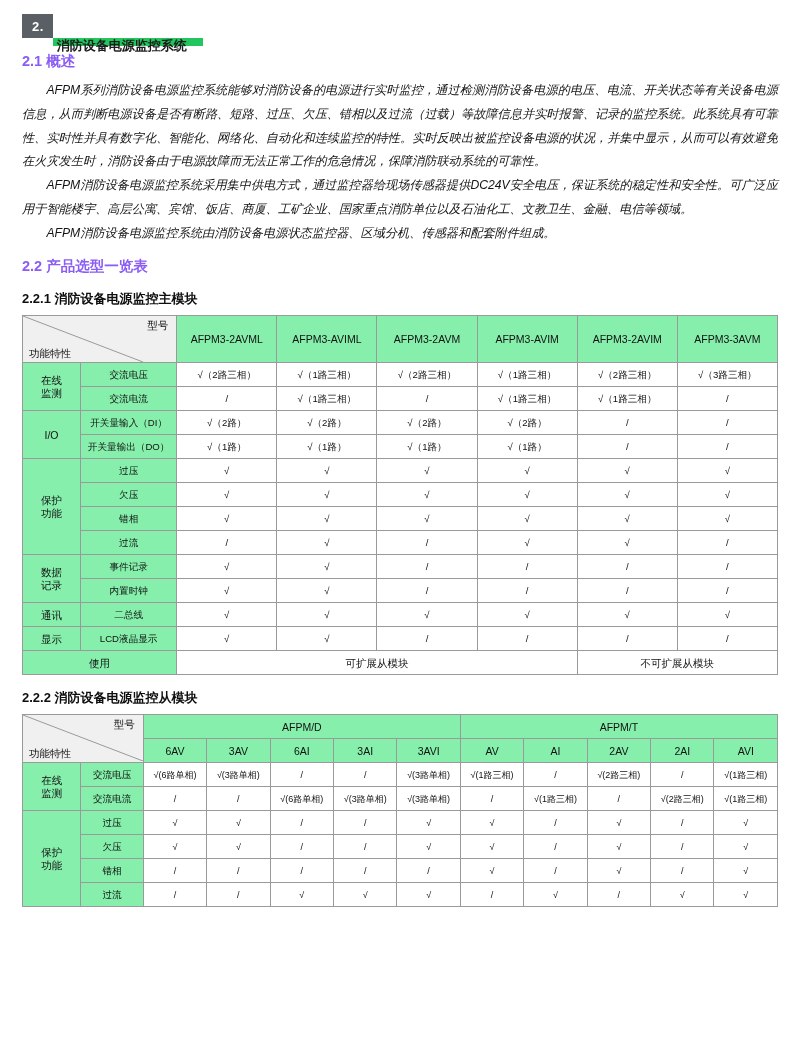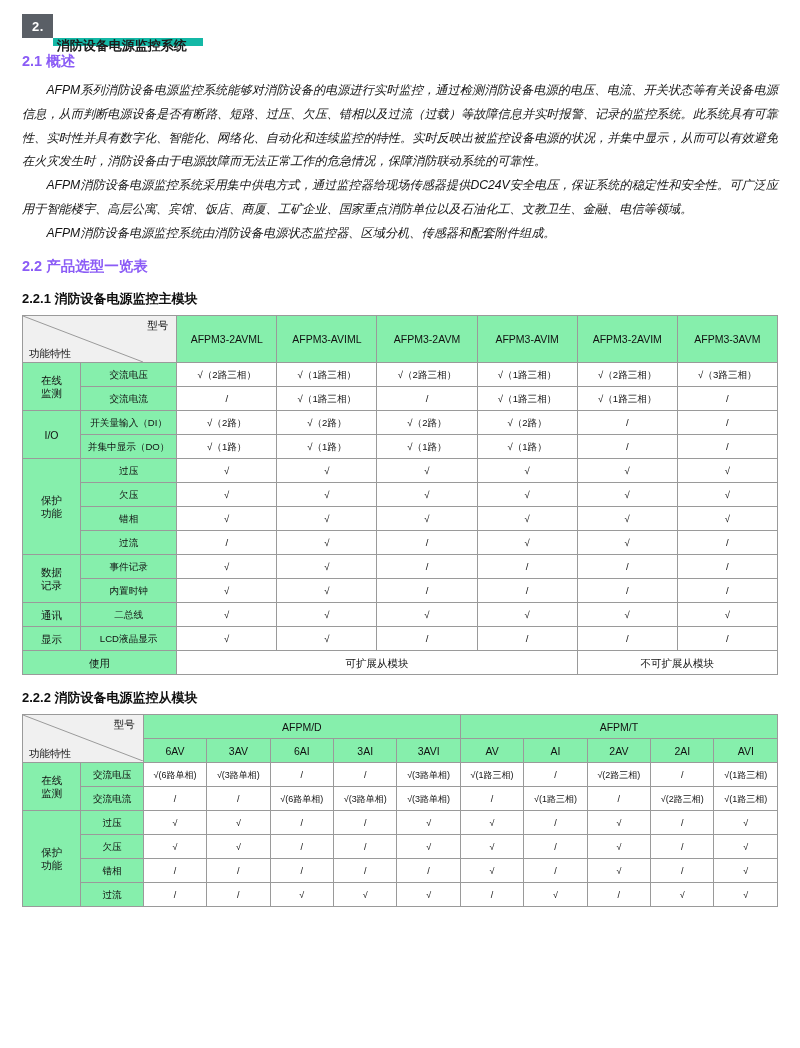--- a/index.html
+++ b/index.html
@@ -32,21 +32,21 @@
     color: #ffffff;
     font-size: 13px;
     font-weight: bold;
     display: flex;
     align-items: center;
     padding: 0 9px 0 10px;
     letter-spacing: 0.5px;
     white-space: nowrap;
   }
   .chapter-bar .title-box {
-    background: #14b8a6;
+    background: #22c55e;
     color: #1c1c1c;
     font-size: 13px;
     font-weight: bold;
     display: flex;
     align-items: center;
     padding: 8px 16px 0 4px;
     white-space: nowrap;
     margin-top: 24px;
   }
 
@@ -206,21 +206,21 @@
             </td>
             <td class="lbl small">开关量输入（DI）</td>
             <td class="small">√（2路）</td>
             <td class="small">√（2路）</td>
             <td class="small">√（2路）</td>
             <td class="small">√（2路）</td>
             <td class="small">/</td>
             <td class="small">/</td>
           </tr>
           <tr>
-            <td class="lbl small">并集中显示（DO）</td>
+            <td class="lbl small">开关量输出（DO）</td>
             <td class="small">√（1路）</td>
             <td class="small">√（1路）</td>
             <td class="small">√（1路）</td>
             <td class="small">√（1路）</td>
             <td class="small">/</td>
             <td class="small">/</td>
           </tr>
           <tr>
             <td class="lbl twoline" rowspan="4">
               <div>保护</div>

